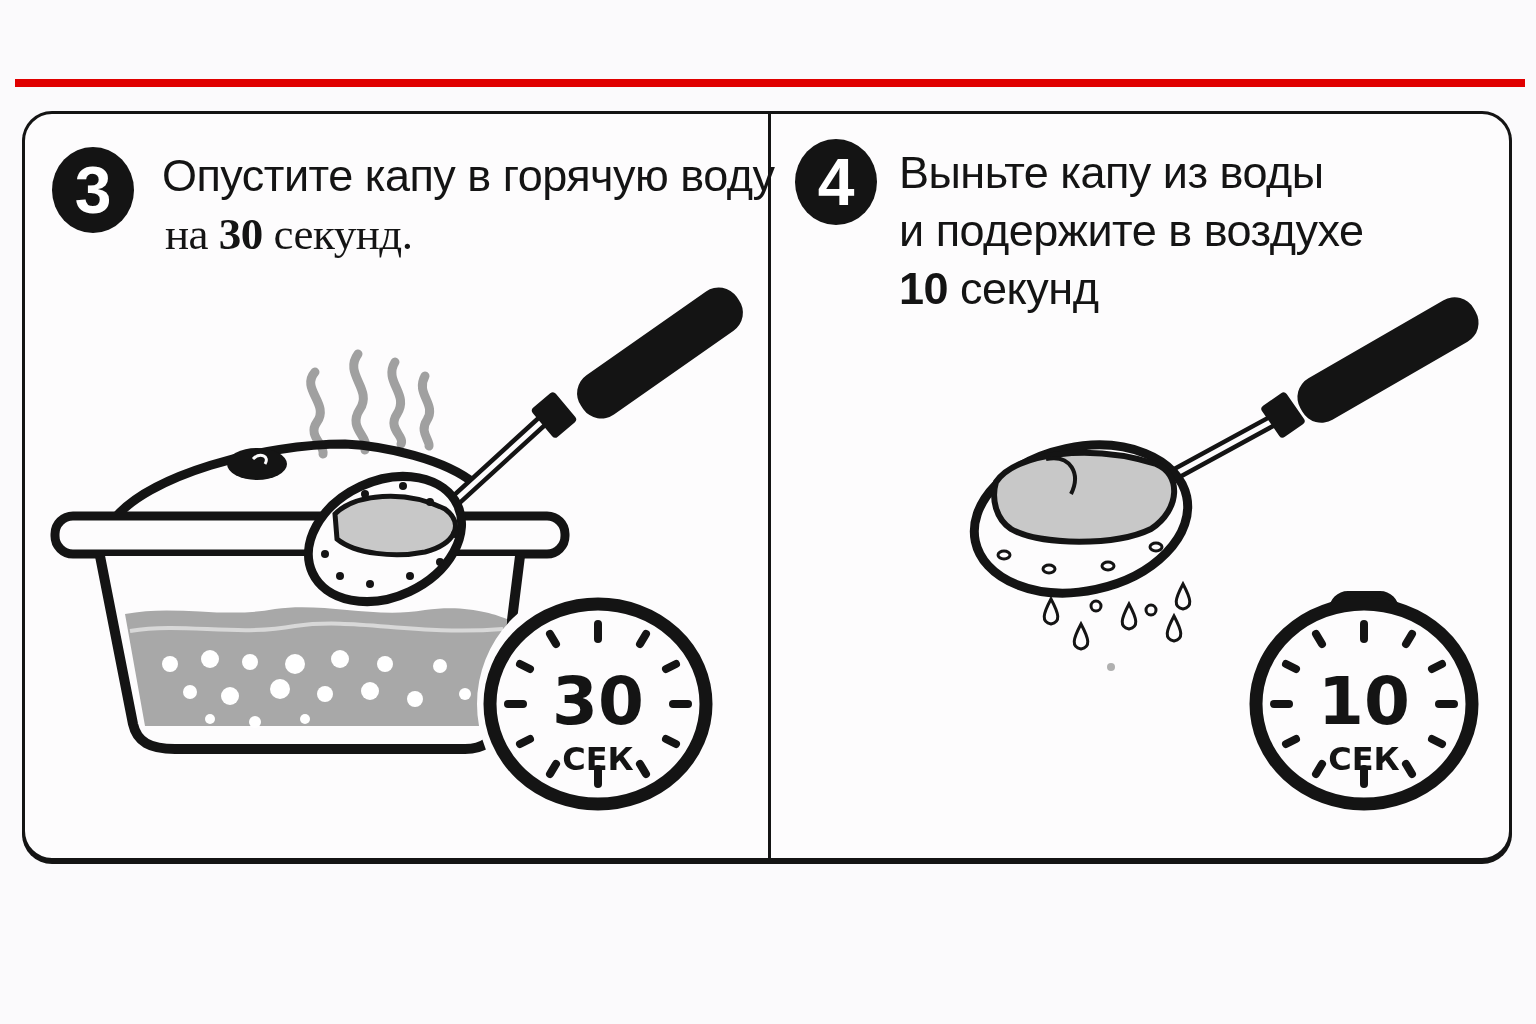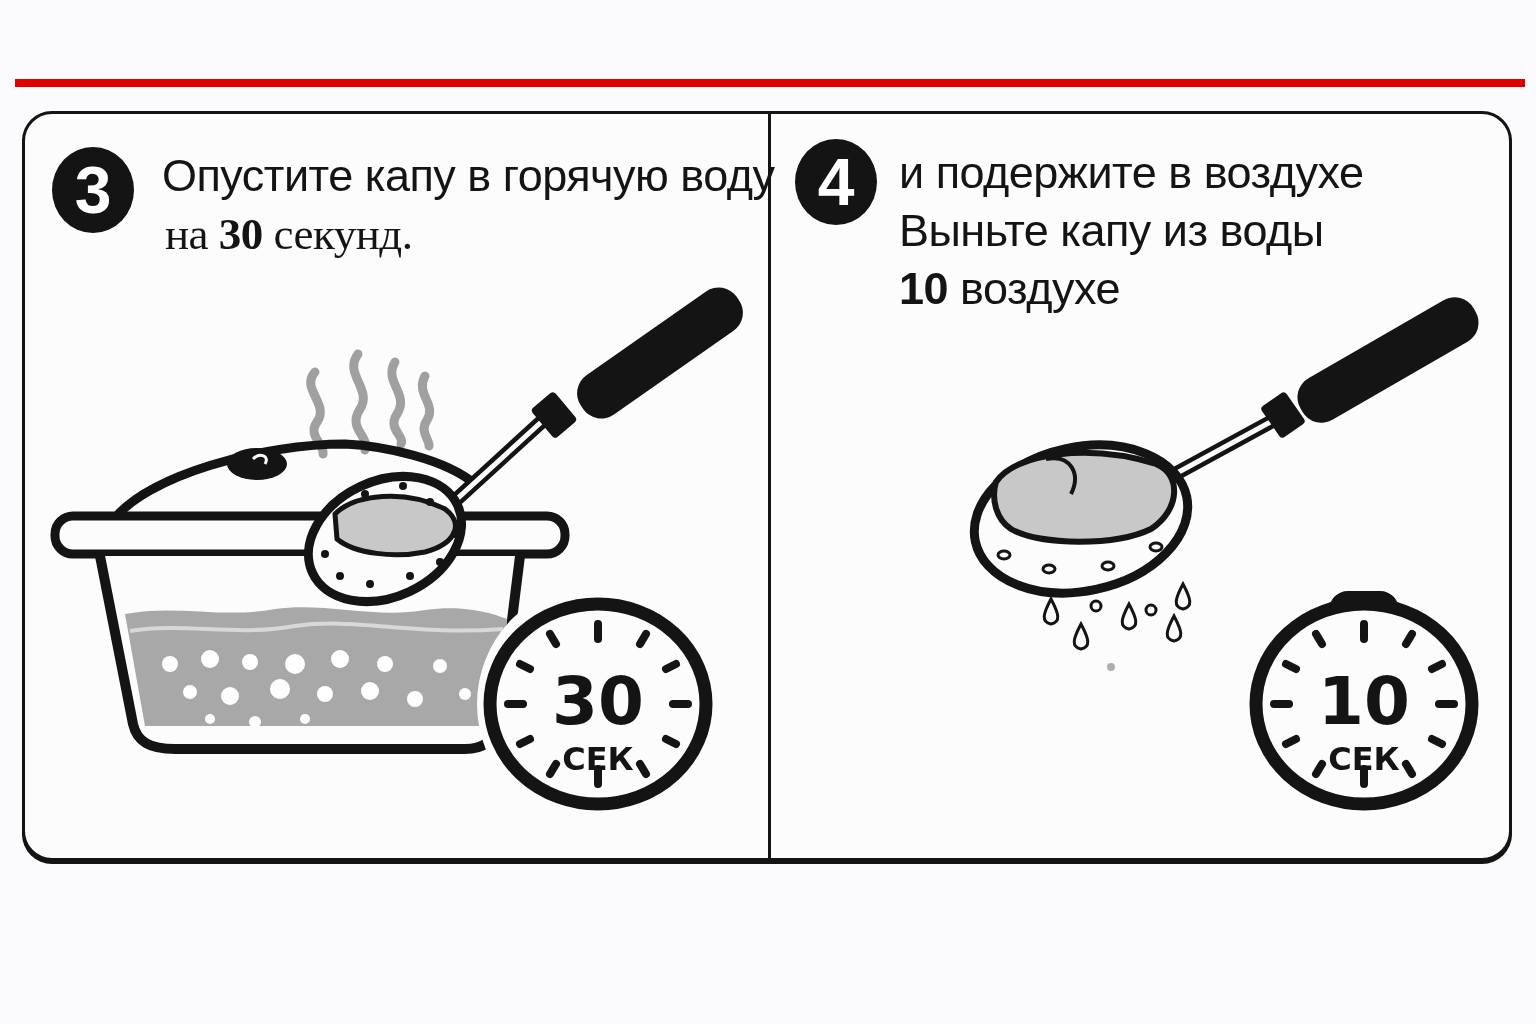--- a/index.html
+++ b/index.html
@@ -122,23 +122,23 @@
         </g>
         <text class="timer-text" x="0" y="20" text-anchor="middle" font-size="66">30</text>
         <text class="timer-text" x="0" y="66" text-anchor="middle" font-size="32">СЕК</text>
       </g>
     </svg>
   </div>
 
   <div class="panel right">
     <div class="step-badge" style="left:24px;top:25px;">4</div>
     <div class="step-text" style="left:128px;top:30px;">
+      <span class="line">Выньте капу из воды</span>
       <span class="line">и подержите в воздухе</span>
-      <span class="line">Выньте капу из воды</span>
-      <span class="line"><b>10</b><span> воздухе</span></span>
+      <span class="line"><b>10</b><span> секунд</span></span>
     </div>
 
     <svg width="741" height="750">
 
       <path d="M395 365 L505 305" stroke="#141414" stroke-width="14" stroke-linecap="round"></path>
       <path d="M395 365 L505 305" stroke="#fdfcfd" stroke-width="5" stroke-linecap="round"></path>
       <rect x="497" y="282" width="30" height="38" rx="4" fill="#141414" transform="rotate(-35 512 301)"></rect>
       <rect x="517" y="222" width="200" height="48" rx="22" fill="#141414" transform="rotate(-30 617 246)"></rect>
 
       <ellipse cx="310" cy="405" rx="108" ry="72" fill="#fdfcfd" stroke="#141414" stroke-width="9" transform="rotate(-12 310 405)"></ellipse>

